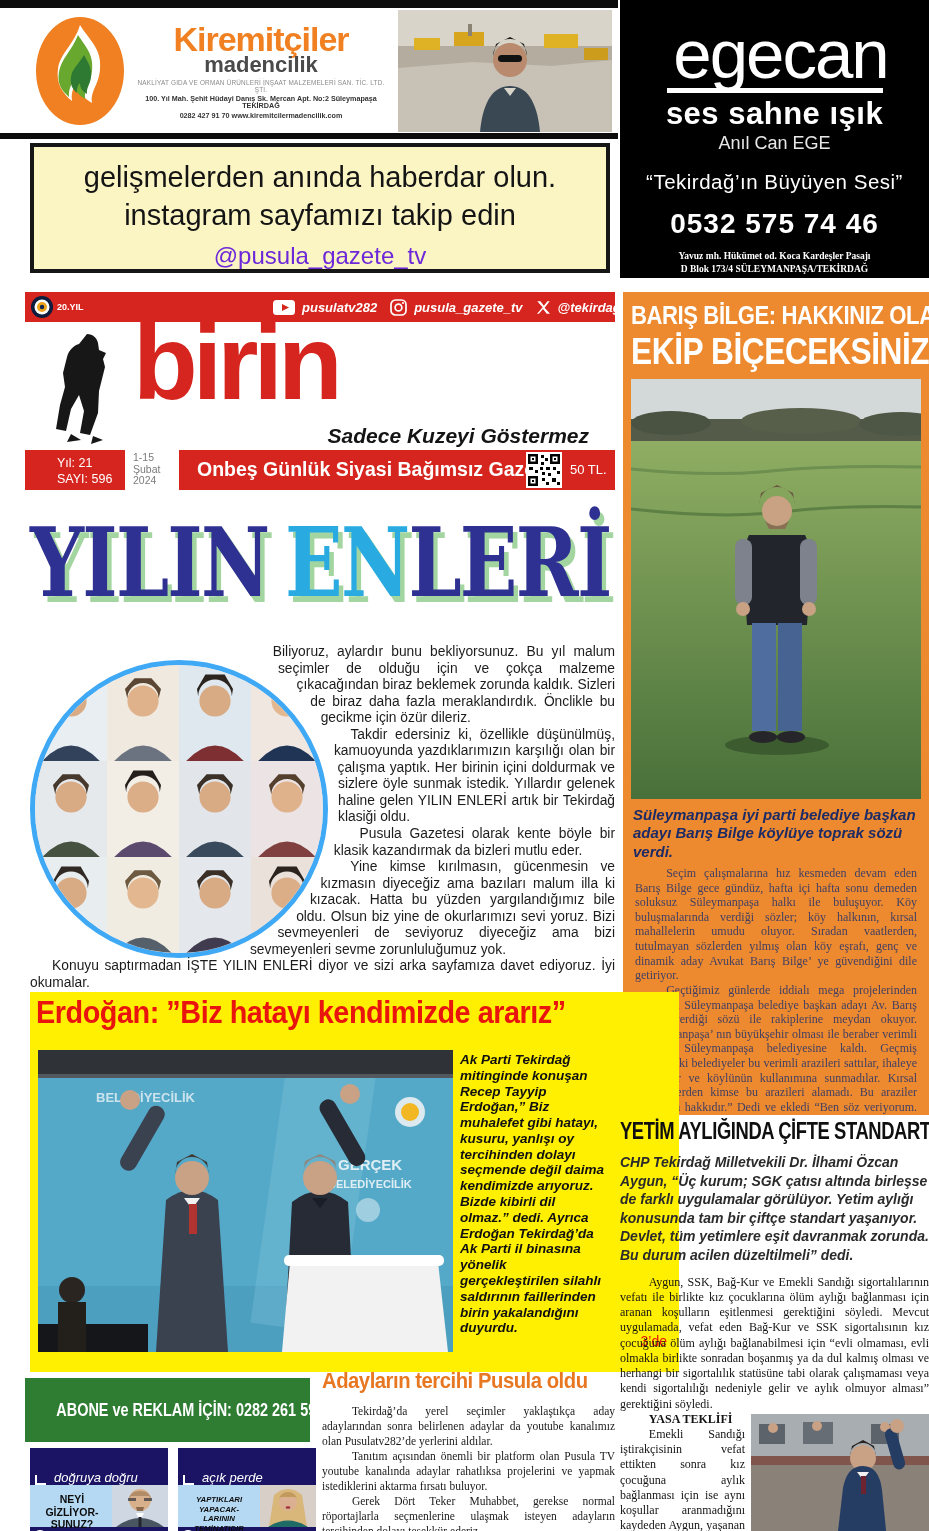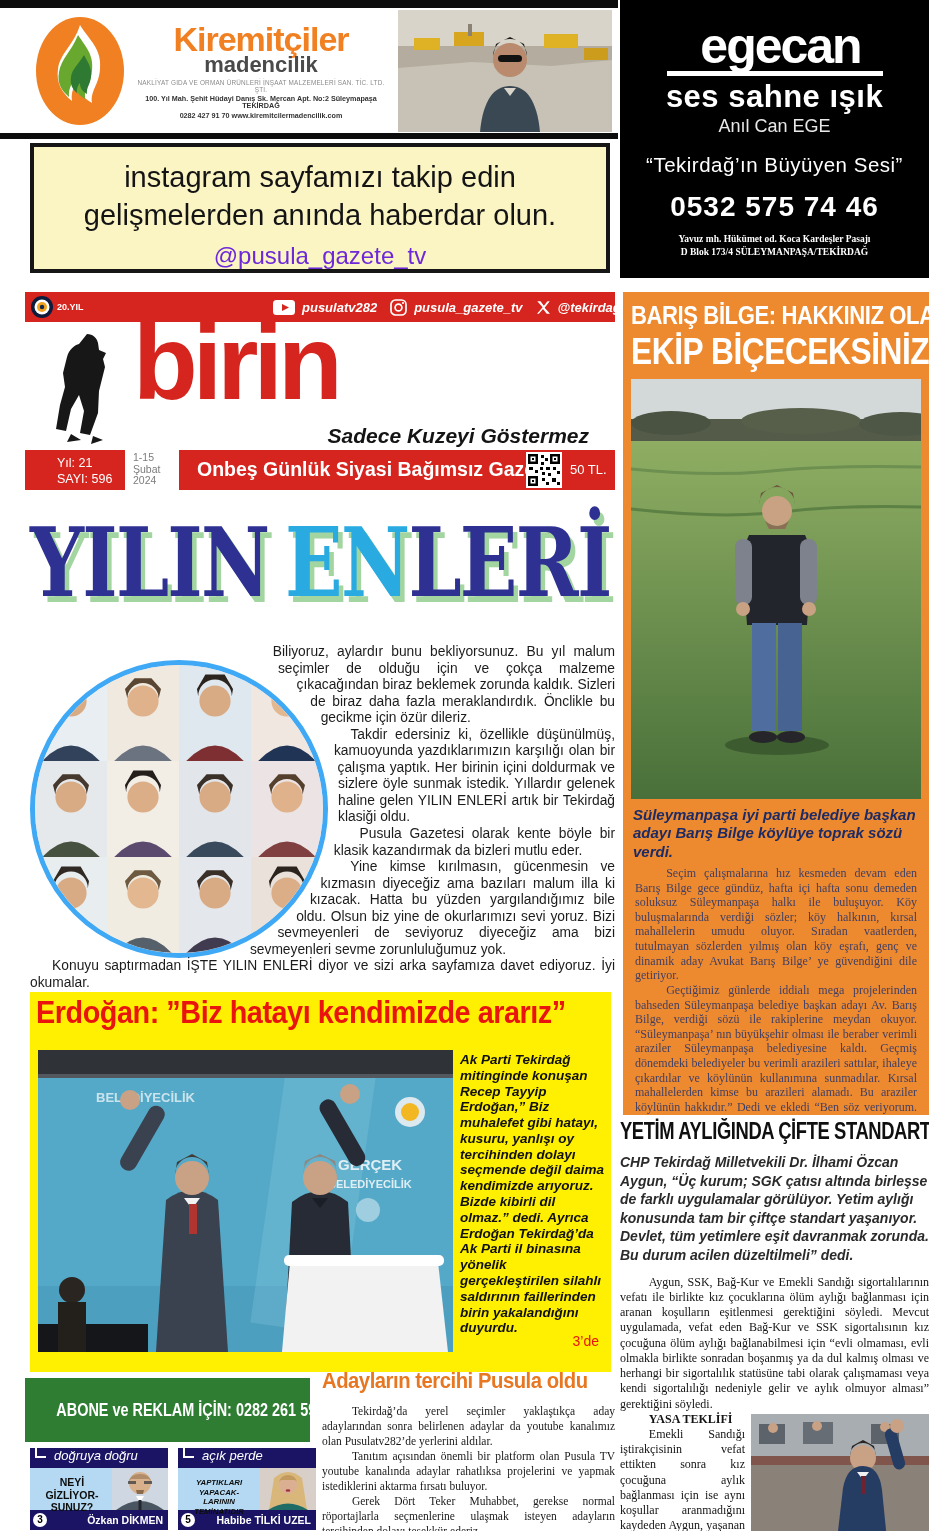--- a/index.html
+++ b/index.html
@@ -19,21 +19,21 @@
   .kir-small2{font-size:7.2px;color:#333;font-weight:700;margin-top:2px;}
 
   
   .insta{left:30px;top:143px;width:580px;height:130px;background:#fbf5c4;border:4px solid #161616;
          box-sizing:border-box;text-align:center;padding-top:12px;}
   .insta .l{font-size:29px;color:#141414;line-height:1.3;}
   .insta .h{font-size:24px;margin-top:8px;color:#6d28d9;}
 
   
   .ege{left:620px;top:0;width:309px;height:278px;background:#000;color:#fff;text-align:center;}
-  .ege-title{font-size:50px;font-weight:700;letter-spacing:-2px;line-height:.9;padding-top:24px;padding-left:12px;}
+  .ege-title{font-size:69px;font-weight:400;letter-spacing:-2px;line-height:.9;padding-top:24px;padding-left:12px;}
   .ege-rule{width:216px;height:5px;background:#fff;margin:2px auto 3px;}
   .ege-sub{font-size:31px;font-weight:700;letter-spacing:.5px;}
   .ege-owner{font-size:18px;color:#e8e8e8;font-weight:300;margin-top:1px;}
   .ege-slogan{font-size:20.5px;margin-top:16px;letter-spacing:.5px;}
   .ege-phone{font-size:28px;font-weight:900;margin-top:14px;letter-spacing:1px;}
   .ege-addr{font-size:9.5px;font-weight:700;font-family:"Liberation Serif",serif;line-height:1.4;margin-top:10px;}
 
   
   .mast{left:25px;top:292px;width:590px;height:198px;background:#d6251e;}
   .mast-top{position:absolute;left:0;top:0;width:590px;height:30px;color:#fff;}
@@ -72,36 +72,36 @@
   .yhead-in .en{color:#29abe2;}
   .ybody{left:30px;top:644px;width:585px;height:346px;font-size:13.8px;line-height:1.2;
          text-align:justify;color:#1c1c1c;overflow:hidden;}
   .ybody p{text-indent:1.6em;}
   .collage{float:left;width:288px;height:288px;border:5px solid #3fa9f5;border-radius:50%;
            overflow:hidden;margin:16px 10px 0 0;shape-outside:circle(50%);background:#dfe7ef;
            display:flex;flex-wrap:wrap;}
   .collage svg{width:25%;height:33.34%;}
 
   
-  .erd{left:30px;top:992px;width:581px;height:380px;background:#ffef00;overflow:hidden;}
+  .erd{left:30px;top:992px;width:649px;height:380px;background:#ffef00;overflow:hidden;}
   .erd-h{margin:3px 0 0 6px;font-size:31px;font-weight:900;color:#e8140d;white-space:nowrap;
          transform:scaleX(.93);transform-origin:left;letter-spacing:-.5px;}
   .erd-photo{position:absolute;left:8px;top:58px;width:415px;height:302px;overflow:hidden;}
   .erd-side{position:absolute;left:430px;top:60px;width:146px;font-size:13.5px;font-weight:700;
             font-style:italic;line-height:1.17;color:#101010;}
   .erd-ref{position:absolute;right:12px;top:341px;color:#e8140d;font-weight:400;font-size:14px;}
 
   
   .abone{left:25px;top:1378px;width:285px;height:64px;background:#2e7d33;}
   .abone-in{line-height:64px;text-align:center;color:#fff;font-weight:900;font-size:18.5px;
             white-space:nowrap;transform:scaleX(.78);letter-spacing:0;}
 
   
   .card{width:138px;height:82px;top:1448px;}
-  .card-h{height:20px;background:#1b1464;color:#fff;display:flex;align-items:flex-start;font-size:13px;
+  .card-h{height:37px;background:#1b1464;color:#fff;display:flex;align-items:flex-end;font-size:13px;
           font-style:italic;padding-left:5px;}
   .corner{width:9px;height:8px;border-left:2px solid #fff;border-bottom:2px solid #fff;margin-right:8px;}
   .card-b{height:42px;background:#b5d9f2;position:relative;}
   .card-t1{position:absolute;left:2px;top:8px;width:80px;text-align:center;font-weight:900;
            font-size:10.5px;line-height:1.2;color:#0c0c0c;}
   .card-t2{position:absolute;left:2px;top:10px;width:78px;text-align:center;font-weight:800;
            font-style:italic;font-size:7.8px;line-height:1.25;color:#0c0c0c;}
   .card-ph{position:absolute;right:0;top:0;}
   .card-f{height:20px;background:#1b1464;color:#fff;display:flex;align-items:center;
           justify-content:space-between;padding:0 5px 0 3px;font-size:10.5px;font-weight:700;}
@@ -165,22 +165,22 @@
         <circle cx="112" cy="50" r="17" fill="#b98a6d"></circle>
         <path d="M95 46a17 17 0 0 1 34 0l-3-12-14-7-14 7z" fill="#1e1a16"></path>
         <rect x="100" y="45" width="24" height="7" rx="3.5" fill="#121212"></rect>
         <path d="M82 122c3-32 14-46 30-46s27 14 30 46z" fill="#3a4854"></path>
         <path d="M106 78l6 8 6-8z" fill="#d9d5ca"></path>
       </svg>
     </span>
   </div>
 
   <div class="abs insta">
+    <div class="l">gelişmelerden anında haberdar olun.</div>
     <div class="l">instagram sayfamızı takip edin</div>
-    <div class="l">gelişmelerden anında haberdar olun.</div>
     <div class="h">@pusula_gazete_tv</div>
   </div>
 
   <div class="abs ege">
     <div class="ege-title">egecan</div>
     <div class="ege-rule"></div>
     <div class="ege-sub">ses sahne ışık</div>
     <div class="ege-owner">Anıl Can EGE</div>
     <div class="ege-slogan">“Tekirdağ’ın Büyüyen Sesi”</div>
     <div class="ege-phone">0532 575 74 46</div>

